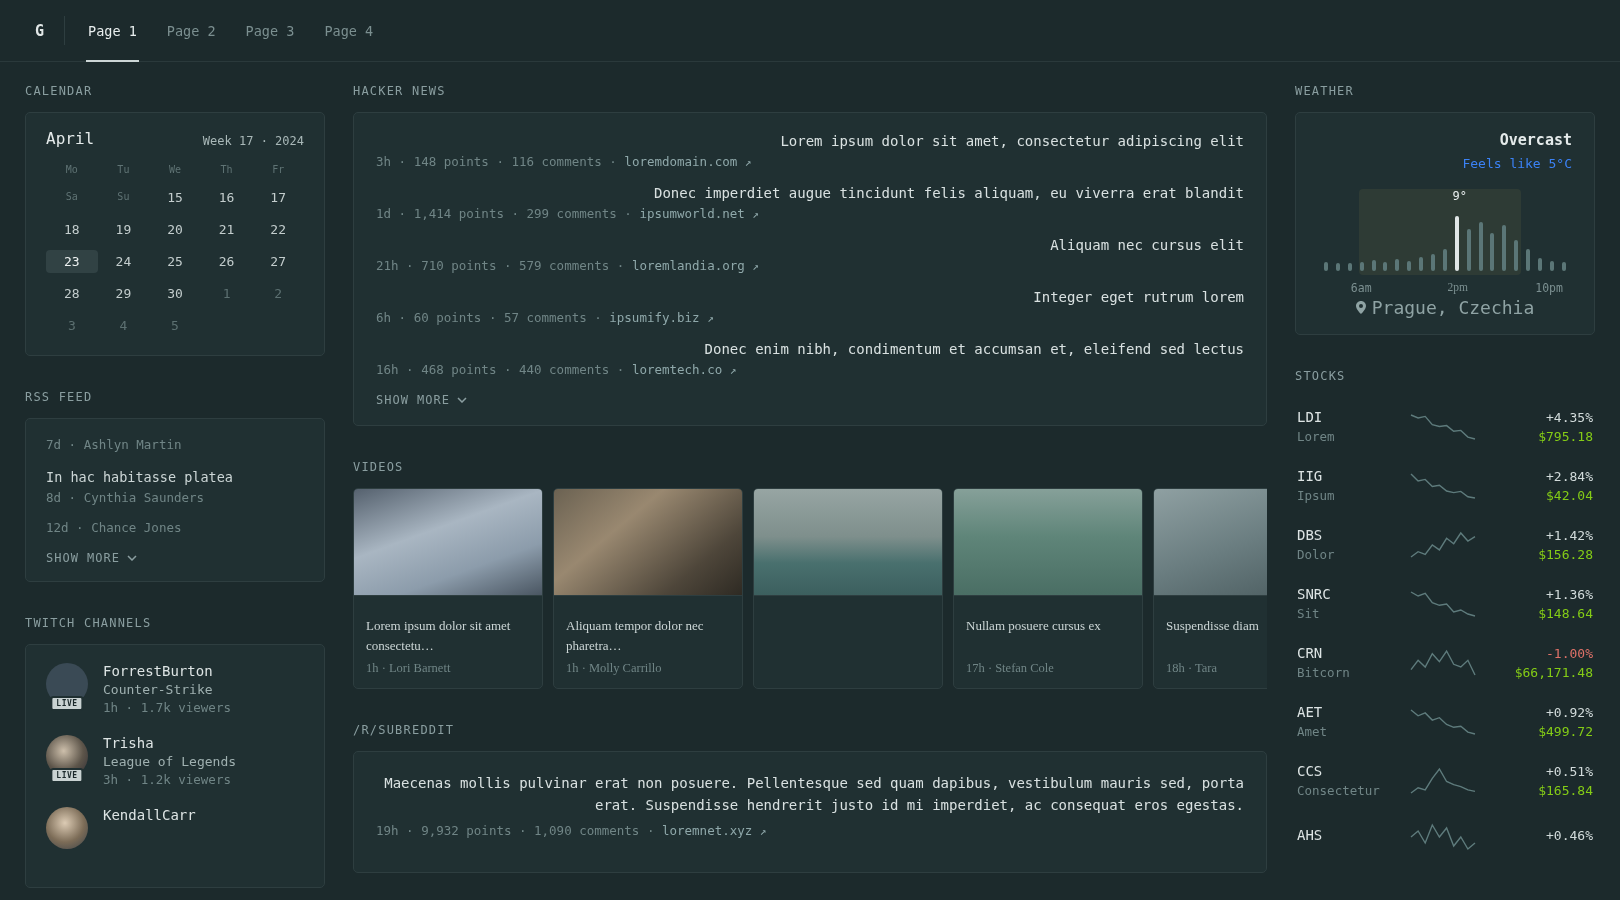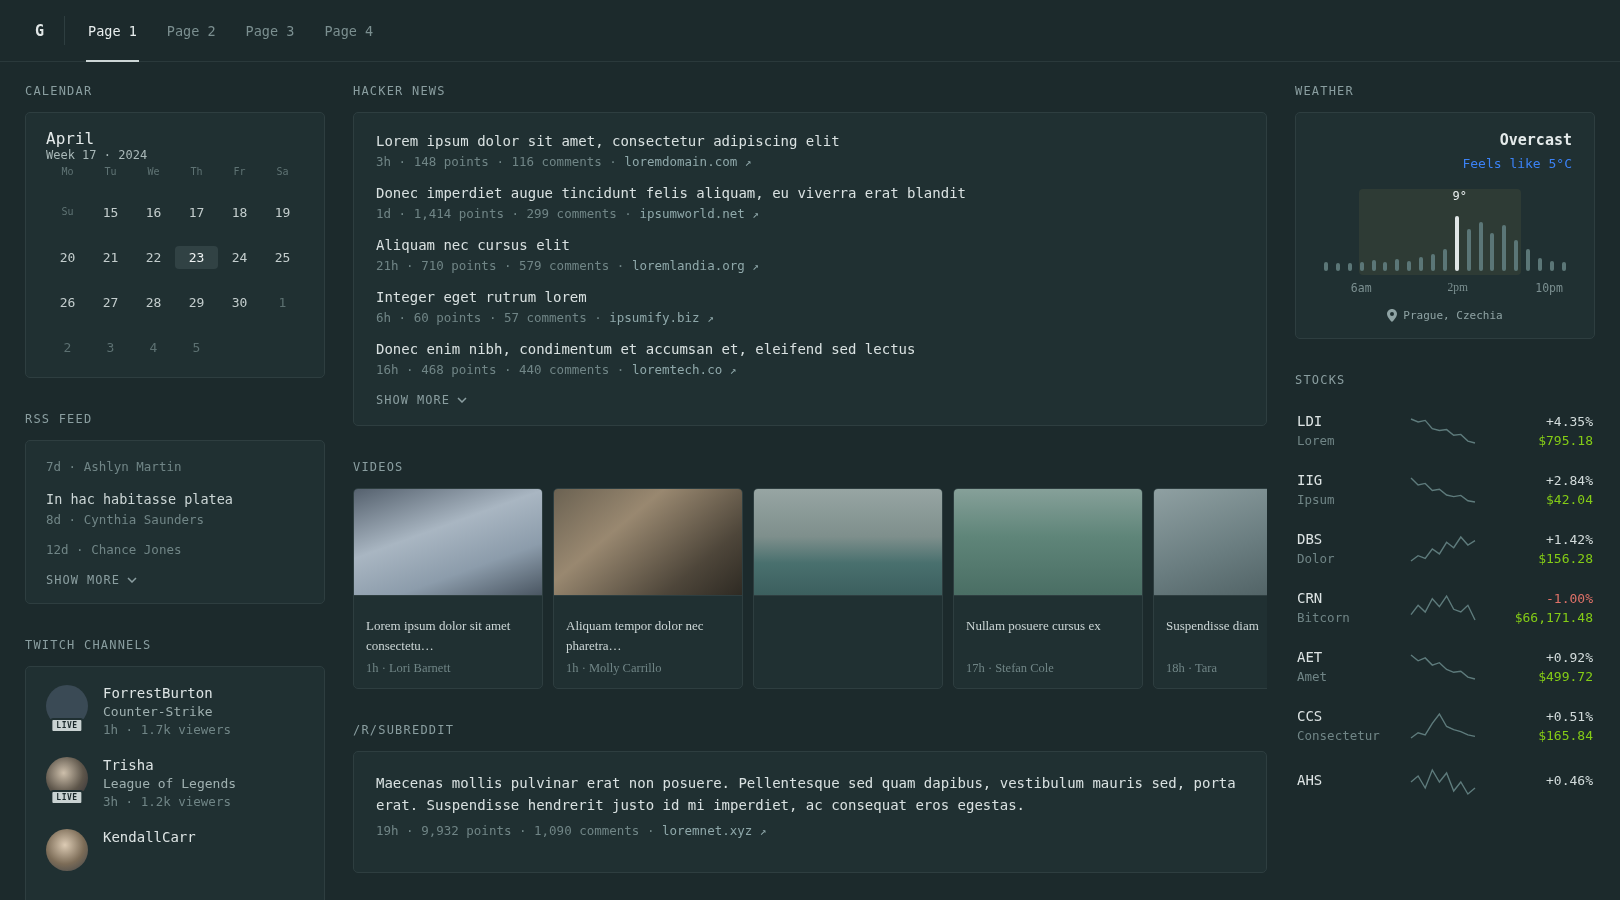--- a/index.html
+++ b/index.html
@@ -24,24 +24,24 @@
   .widget { margin-bottom: 34px; }
   .widget-title { color: #8a9ea0; font-size: 12px; letter-spacing: 1.2px; margin-bottom: 14px; }
   .card { background: #203032; border: 1px solid #2e3e40; border-radius: 5px; }
   .meta { color: #708586; font-size: 12.5px; }
   .domain { color: #8fa8aa; cursor: pointer; }
   .arrow { color: #8fa8aa; font-size: 11px; }
   .show-more { display: flex; align-items: center; gap: 7px; color: #8a9ea0; font-size: 12px; letter-spacing: 1px; cursor: pointer; margin-top: 16px; }
   .chev { stroke: #8a9ea0; }
   
   .cal { padding: 16px 20px 18px; }
-  .cal-head { display: flex; justify-content: space-between; align-items: flex-start; margin-bottom: 4px; flex-direction: column; }
+  .cal-head { display: flex; justify-content: space-between; align-items: flex-end; margin-bottom: 16px; }
   .cal-month { font-size: 16px; color: #e4eaea; }
   .cal-week { font-size: 12px; color: #a9b8b8; }
-  .cal-grid { display: grid; grid-template-columns: repeat(6, 1fr); row-gap: 22px; text-align: center; align-items: center; }
+  .cal-grid { display: grid; grid-template-columns: repeat(5, 1fr); row-gap: 9px; text-align: center; align-items: center; }
   .cal-dow { font-size: 10px; color: #5f7374; padding-bottom: 2px; }
   .cal-day { font-size: 13px; color: #c3cdcd; padding: 4px 0; border-radius: 4px; }
   .cal-day.dim { color: #5c7071; }
   .cal-day.selected { background: #314244; color: #eef2f2; }
   
   .rss { padding: 18px 20px 16px; }
   .rss-item { margin-bottom: 15px; cursor: pointer; }
   .rss-title { color: #ccd6d6; line-height: 1.55; margin-bottom: 2px; font-size: 13.5px; }
   
   .twitch { padding: 18px 20px; }
@@ -52,42 +52,42 @@
 4 45%, #243440 100%); background-color:#3a4a55; }
   .av2 { background: radial-gradient(circle at 42% 38%, #cdbfab 0%, #5d554a 55%, #2b2a33 100%); }
   .av3 { background: radial-gradient(circle at 45% 38%, #dccbb4 0%, #7c6c57 55%, #394048 100%); }
   .live { position: absolute; left: 50%; bottom: -6px; transform: translateX(-50%); background: #c9d2d2; color: #1a282a; font-size: 8px; font-weight: bold; padding: 1px 4px; border-radius: 3px; border: 2px solid #203032; letter-spacing: .5px; }
   .live:empty { display: none; }
   .tw-name { color: #dde4e4; font-size: 14px; margin-bottom: 3px; }
   .tw-game { color: #9fb0b0; font-size: 13px; margin-bottom: 3px; }
   
   .hn { padding: 20px 22px 18px; }
   .hn-item { margin-bottom: 16px; cursor: pointer; }
-  .hn-title { font-size: 14px; color: #d9e1e1; margin-bottom: 5px; }
+  .hn-title { font-size: 14px; color: #d9e1e1; margin-bottom: 5px; text-align: right; }
   .hn-meta { font-size: 12.5px; color: #708586; }
   
   .videos-row { display: flex; gap: 10px; overflow: hidden; }
   .video-card { flex: 0 0 190px; background: #203032; border: 1px solid #2e3e40; border-radius: 5px; overflow: hidden; cursor: pointer; }
   .thumb { width: 100%; height: 107px; border-bottom: 1px solid #2e3e40; }
   .video-body { padding: 20px 12px 12px; font-family: Liberation Serif, serif; }
   .video-title { font-size: 13px; color: #ccd6d6; line-height: 1.55; height: 40px; overflow: hidden; margin-bottom: 5px; }
   
   .weather { padding: 18px 22px 16px; text-align: right; }
   .w-cond { font-size: 15px; color: #e4eaea; margin-bottom: 7px; font-weight: bold; }
   .w-feels { font-size: 13px; color: #3b82f6; margin-bottom: 18px; }
   .w-chart { position: relative; height: 84px; margin: 0 4px; }
   .w-day { position: absolute; left: 15%; width: 66%; top: 0; bottom: -2px; background: #2e3b35; border-radius: 4px; }
   .w-bars { position: absolute; left: 2px; right: 2px; bottom: 2px; height: 58px; display: flex; align-items: flex-end; justify-content: space-between; }
   .wbar { width: 4px; border-radius: 2px; background: #5b7677; }
   .wbar.peak { background: #e0e6e6; }
   .w-peak-label { position: absolute; top: 0; transform: translateX(-50%); color: #e8eeee; font-size: 12px; }
   .w-times { position: relative; height: 16px; margin-top: 8px; }
   .w-time { position: absolute; transform: translateX(-50%); color: #7b8f90; font-size: 11.5px; }
   .w-time.t0 { left: 17%; } .w-time.t1 { left: 55%; font-family: Liberation Serif, serif; } .w-time.t2 { left: 91%; }
-  .w-loc { margin-top: 12px; color: #8fa3a4; font-size: 11px; display: flex; align-items: center; justify-content: center; gap: 6px; }
+  .w-loc { color: #8fa3a4; font-size: 18px; display: flex; align-items: center; justify-content: center; gap: 6px; }
   
   .stock-row { display: flex; align-items: center; justify-content: space-between; padding: 12px 2px; }
   .stock-left { width: 100px; }
   .stock-ticker { font-size: 14px; color: #dde4e4; margin-bottom: 4px; }
   .stock-name { font-size: 12.5px; color: #708586; }
   svg.stock-spark polyline { fill: none; stroke: #5e7b7c; stroke-width: 1.4; }
   .stock-right { width: 104px; text-align: right; }
   .stock-change { font-size: 13px; color: #d2dbdb; margin-bottom: 4px; }
   .stock-change.neg { color: #de7168; }
   .stock-price { font-size: 13px; color: #84cc16; }
@@ -384,20 +384,33 @@
           </div>
           <svg class="stock-spark" width="66" height="30">
               <polyline points="1.0,27.0 8.1,21.7 15.2,24.3 22.3,15.0 29.4,19.9 36.6,8.3 43.7,13.7 50.8,3.0 57.9,11.0 65.0,6.6"></polyline>
             </svg>
           <div class="stock-right">
             <div class="stock-change">+1.42%</div>
             <div class="stock-price">$156.28</div>
           </div>
         </div>
 
+        <div class="stock-row">
+          <div class="stock-left">
+            <div class="stock-ticker">SNRC</div>
+            <div class="stock-name">Sit</div>
+          </div>
+          <svg class="stock-spark" width="66" height="30">
+              <polyline points="1.0,3.0 8.1,7.0 15.2,4.3 22.3,13.7 29.4,16.3 36.6,15.0 43.7,23.0 50.8,21.0 57.9,25.0 65.0,27.0"></polyline>
+            </svg>
+          <div class="stock-right">
+            <div class="stock-change">+1.36%</div>
+            <div class="stock-price">$148.64</div>
+          </div>
+        </div>
 
         <div class="stock-row">
           <div class="stock-left">
             <div class="stock-ticker">CRN</div>
             <div class="stock-name">Bitcorn</div>
           </div>
           <svg class="stock-spark" width="66" height="30">
               <polyline points="1.0,21.7 8.1,12.3 15.2,19.0 22.3,5.7 29.4,13.7 36.6,3.0 43.7,16.3 50.8,19.0 57.9,12.3 65.0,27.0"></polyline>
             </svg>
           <div class="stock-right">

